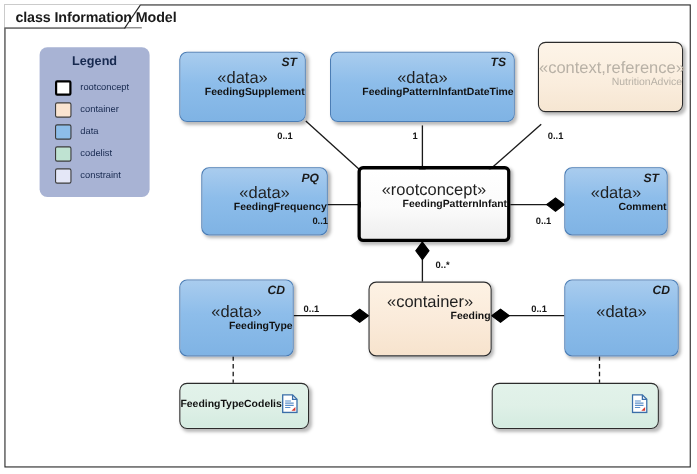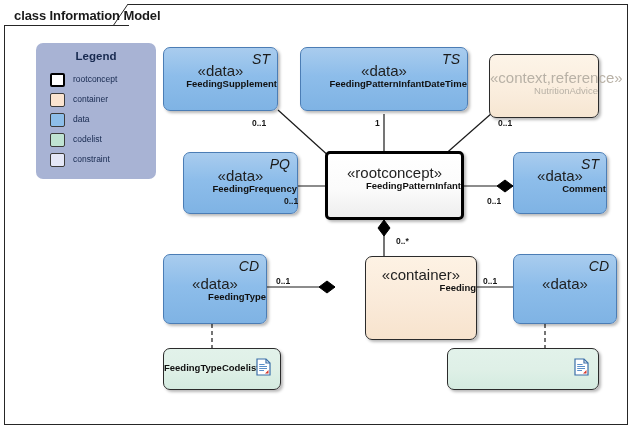--- a/index.html
+++ b/index.html
@@ -83,23 +83,23 @@
     font-size: 9.5px;
     font-weight: bold;
     color: #111111;
     text-align: right;
     white-space: nowrap;
     line-height: 13px;
   }
   .node .tag {
     position: absolute;
     top: 3px; right: 7px;
-    font-size: 14px;
+    font-size: 11px;
     font-style: italic;
-    font-weight: normal;
+    font-weight: bold;
     color: #1a1a1a;
   }
   .node .body {
     position: absolute;
     left: 0; right: 0; top: 16px;
     text-align: center;
   }
 
   
   .n-data {
@@ -152,21 +152,21 @@
     font-weight: bold;
     color: #161616;
     z-index: 4;
     white-space: nowrap;
   }
 
   
   #legend {
     position: absolute;
     left: 36px; top: 43px;
-    width: 120px; height: 136px;
+    width: 100px; height: 136px;
     background: #a8b3d4;
     border-radius: 7px;
     z-index: 3;
   }
   #legend .lg-title {
     position: absolute;
     left: 0; right: 0; top: 7px;
     text-align: center;
     font-size: 11.5px;
     font-weight: bold;
@@ -281,21 +281,21 @@
   </div>
 
   <div class="node n-data" style="left:300px; top:47px; width:168px; height:64px;">
     <div class="tag">TS</div>
     <div class="body">
       <div class="stereo">«data»</div>
       <div class="nm">FeedingPatternInfantDateTime</div>
     </div>
   </div>
 
-  <div class="node n-ref" style="left:489px; top:54px; width:110px; height:64px;">
+  <div class="node n-ref" style="left:489px; top:38px; width:132px; height:64px;">
     <div class="body">
       <div class="stereo">«context,reference»</div>
       <div class="nm">NutritionAdvice</div>
     </div>
   </div>
 
   <div class="node n-data" style="left:163px; top:152px; width:115px; height:62px;margin-left:20px;">
     <div class="tag">PQ</div>
     <div class="body">
       <div class="stereo">«data»</div>
@@ -319,21 +319,21 @@
   </div>
 
   <div class="node n-data" style="left:163px; top:254px; width:104px; height:70px;">
     <div class="tag">CD</div>
     <div class="body" style="top:22px">
       <div class="stereo">«data»</div>
       <div class="nm">FeedingType</div>
     </div>
   </div>
 
-  <div class="node n-container" style="left:335px; top:256px; width:112px; height:84px;margin-left:30px;">
+  <div class="node n-container" style="left:335px; top:256px; width:112px; height:68px;">
     <div class="body" style="top:11px">
       <div class="stereo">«container»</div>
       <div class="nm">Feeding</div>
     </div>
   </div>
 
   <div class="node n-data" style="left:513px; top:254px; width:104px; height:70px;">
     <div class="tag">CD</div>
     <div class="body" style="top:22px">
       <div class="stereo">«data»</div>

